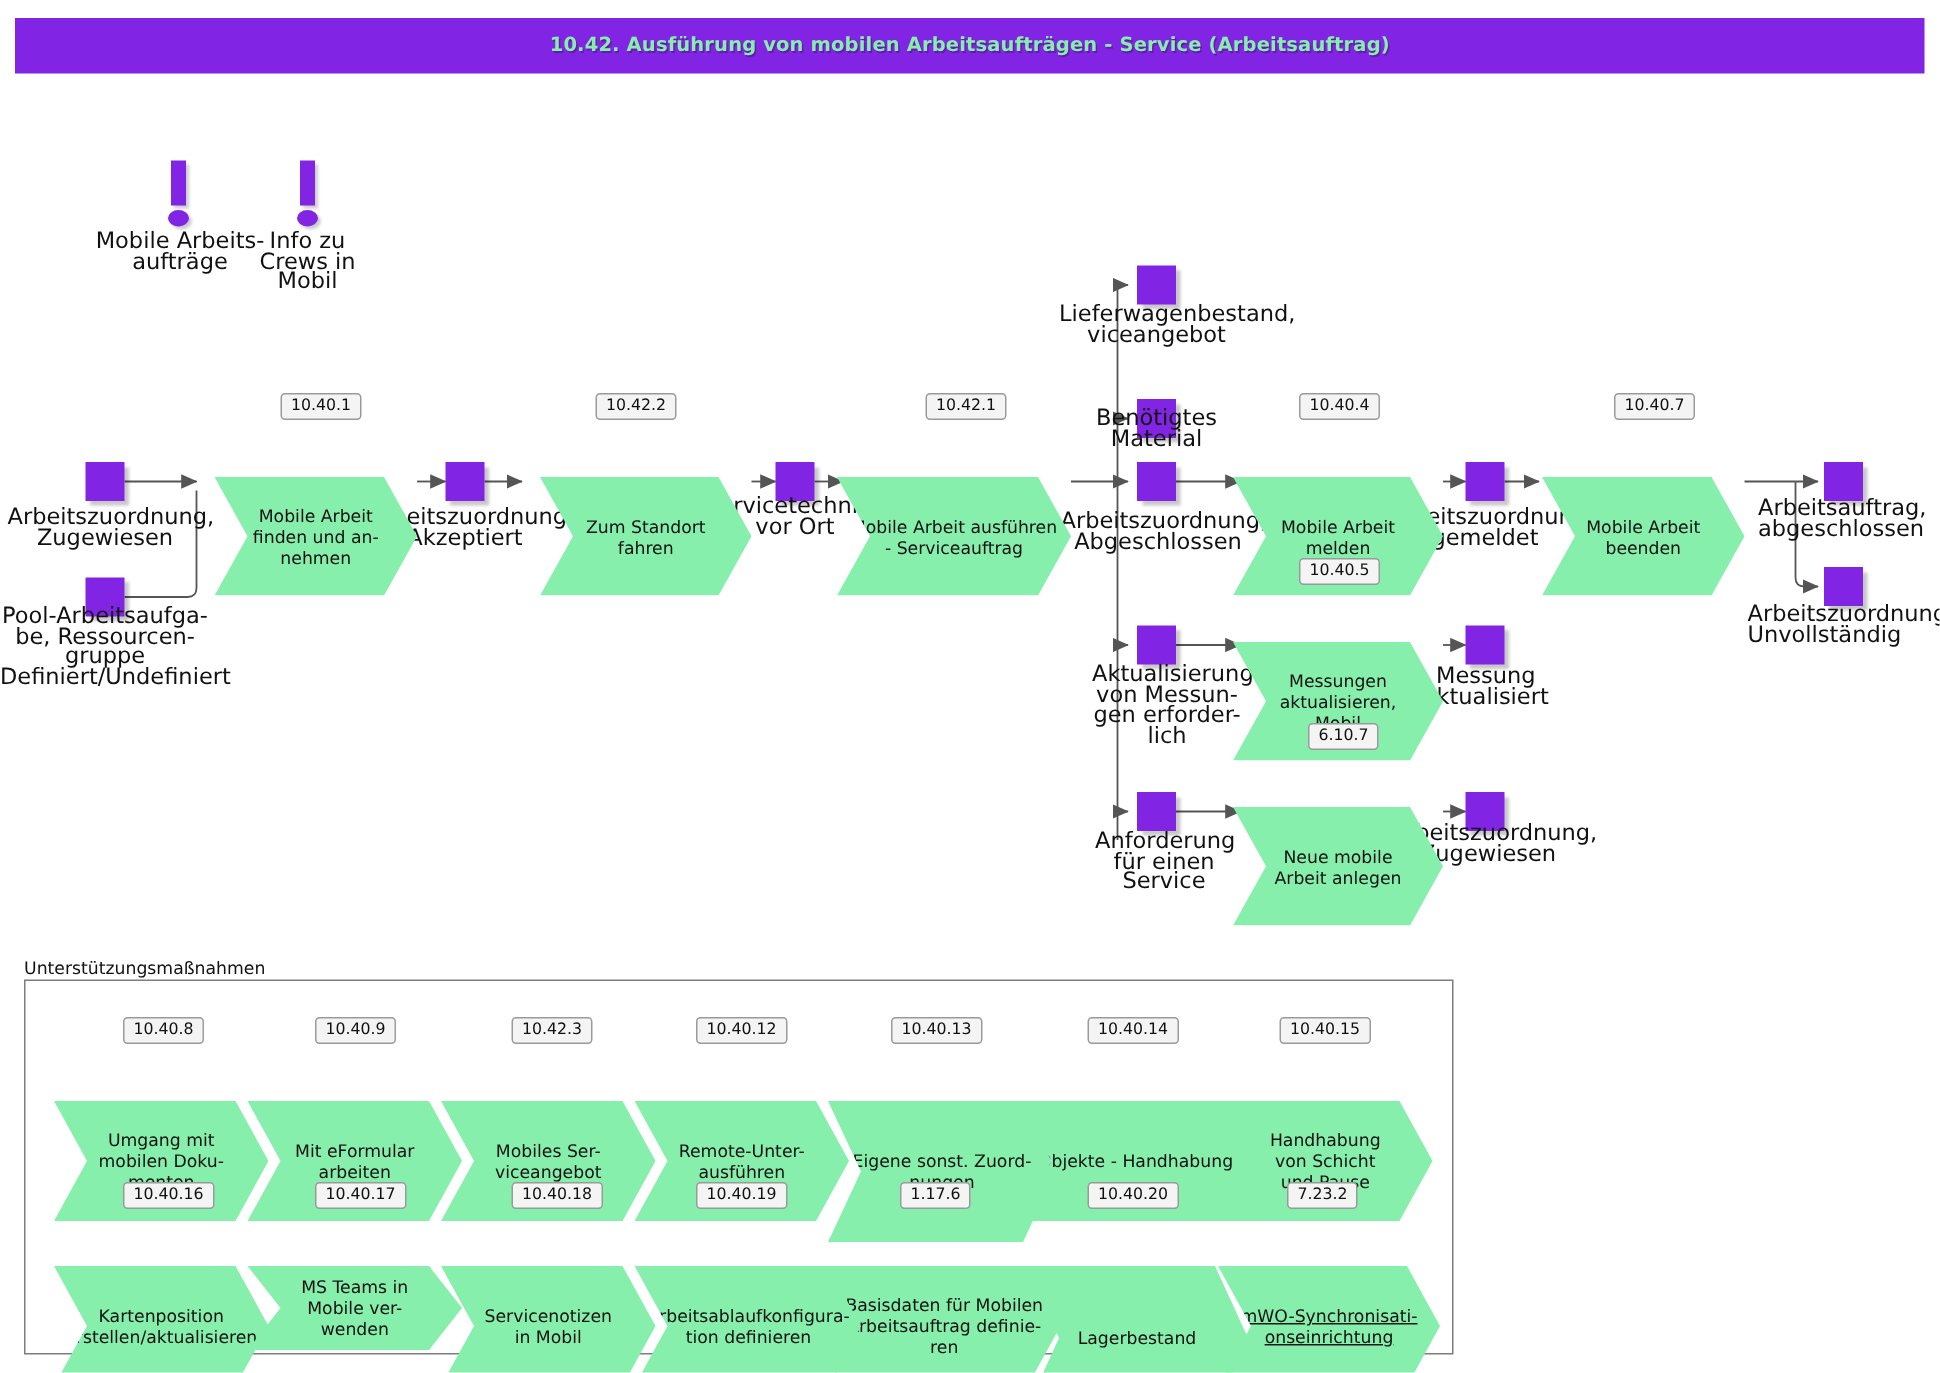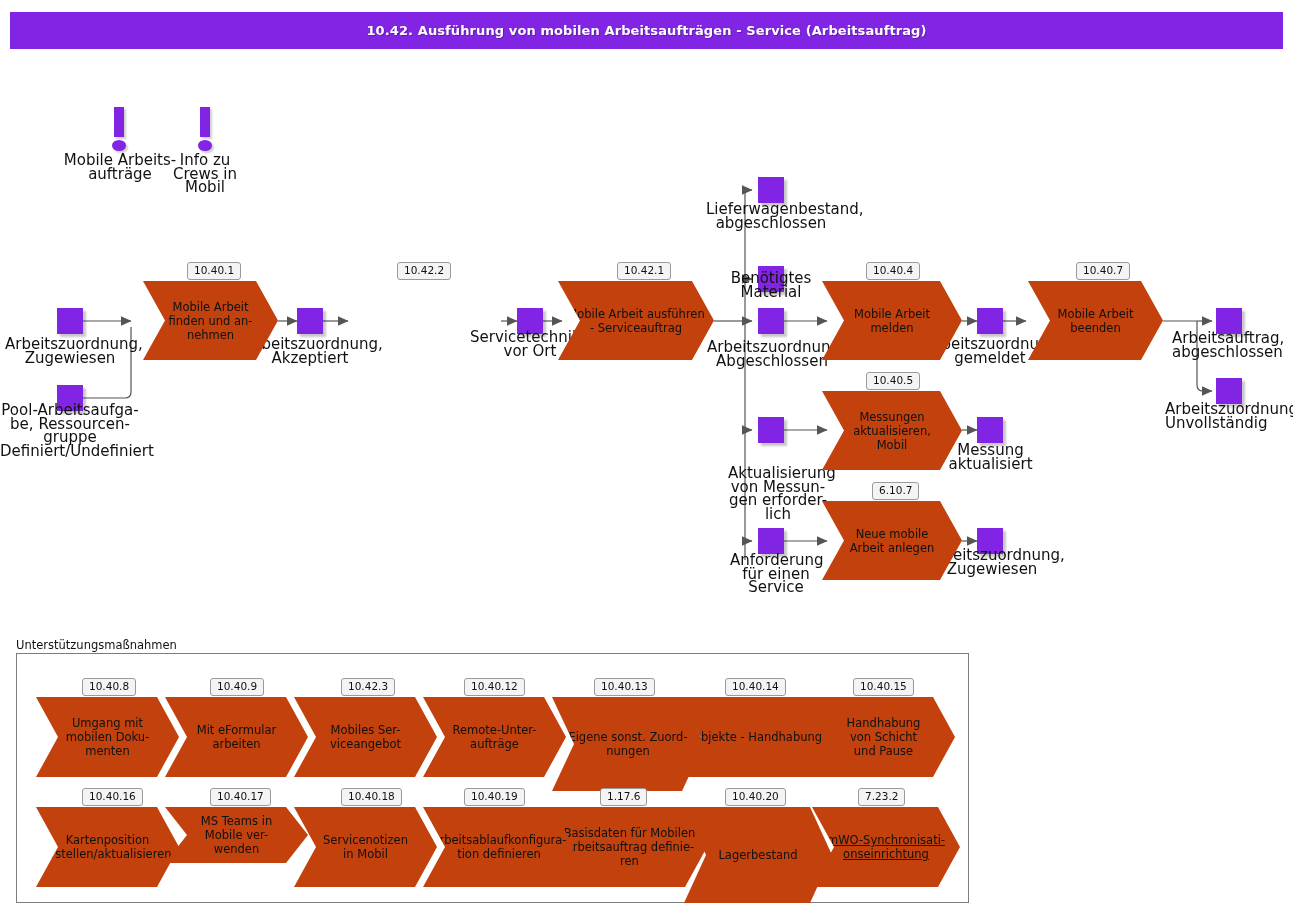--- a/index.html
+++ b/index.html
@@ -28,38 +28,39 @@
     top: 12px;
     width: 1273px;
     height: 37px;
     background: #8224e3;
     display: flex;
     align-items: center;
     justify-content: center;
     box-sizing: border-box;
   }
   .titlebar .t {
-    color: #ffffff;
+    color: #86efac;
     font-size: 13px;
     font-weight: bold;
     letter-spacing: .1px;
     text-shadow: 1px 1px 0 rgba(0,0,0,.25);
     font-family: "DejaVu Sans", sans-serif;
   }
 
   
   .fn {
     position: absolute;
-    background: #c2410c;
+    background: #86efac;
     clip-path: polygon(0 0, calc(100% - 22px) 0, 100% 50%, calc(100% - 22px) 100%, 0 100%, 22px 50%);
     display: flex;
     align-items: center;
     justify-content: center;
     box-sizing: border-box;
     filter: drop-shadow(3px 3px 2px rgba(0,0,0,.22));
+    margin-top: 37px;
   }
   .fn .lbl {
     text-align: center;
     font-size: 11.5px;
     line-height: 14px;
     color: #111;
     padding: 0 6px;
     white-space: pre-line;
     font-family: "DejaVu Sans", sans-serif;
   }
@@ -211,32 +212,32 @@
   <div class="evt" style="left:297px; top:308px;"></div>
   <div class="evtlbl" style="left:245px; top:338px; width:130px;">Arbeitszuordnung,
 Akzeptiert</div>
 
   <div class="evt" style="left:517px; top:308px;"></div>
   <div class="evtlbl" style="left:470px; top:331px; width:120px;">Servicetechniker
 vor Ort</div>
 
   <div class="evt" style="left:758px; top:177px;"></div>
   <div class="evtlbl" style="left:706px; top:203px; width:130px;">Lieferwagenbestand,
-abgeschlossen</div>
+viceangebot</div>
 
   <div class="evt" style="left:758px; top:266px;"></div>
   <div class="evtlbl" style="left:721px; top:272px; width:100px;">Benötigtes
 Material</div>
 
   <div class="evt" style="left:758px; top:308px;"></div>
   <div class="evtlbl" style="left:707px; top:341px; width:130px;">Arbeitszuordnung,
 Abgeschlossen</div>
 
   <div class="evt" style="left:758px; top:417px;"></div>
-  <div class="evtlbl" style="left:728px; top:443px; width:100px;margin-top:24px;">Aktualisierung
+  <div class="evtlbl" style="left:728px; top:443px; width:100px;">Aktualisierung
 von Messun-
 gen erforder-
 lich</div>
 
   <div class="evt" style="left:758px; top:528px;"></div>
   <div class="evtlbl" style="left:730px; top:554px; width:92px;">Anforderung
 für einen
 Service</div>
 
   <div class="evt" style="left:977px; top:308px;"></div>
@@ -260,20 +261,24 @@
 Unvollständig</div>
 
   <div class="chip" style="left:187px; top:262px;">10.40.1</div>
   <div class="fn" style="left:143px; top:281px; width:135px; height:79px;">
     <div class="lbl">Mobile Arbeit
 finden und an-
 nehmen</div>
   </div>
 
   <div class="chip" style="left:397px; top:262px;">10.42.2</div>
+  <div class="fn" style="left:360px; top:281px; width:141px; height:79px;">
+    <div class="lbl">Zum Standort
+fahren</div>
+  </div>
 
   <div class="chip" style="left:617px; top:262px;">10.42.1</div>
   <div class="fn" style="left:558px; top:281px; width:156px; height:79px;">
     <div class="lbl">Mobile Arbeit ausführen
 - Serviceauftrag</div>
   </div>
 
   <div class="chip" style="left:866px; top:262px;">10.40.4</div>
   <div class="fn" style="left:822px; top:281px; width:140px; height:79px;">
     <div class="lbl">Mobile Arbeit
@@ -317,21 +322,21 @@
 
   <div class="chip" style="left:341px; top:678px;">10.42.3</div>
   <div class="fn" style="left:294px; top:697px; width:143px; height:80px;">
     <div class="lbl">Mobiles Ser-
 viceangebot</div>
   </div>
 
   <div class="chip" style="left:464px; top:678px;">10.40.12</div>
   <div class="fn" style="left:423px; top:697px; width:143px; height:80px;">
     <div class="lbl">Remote-Unter-
-aufträge</div>
+ausführen</div>
   </div>
 
   <div class="chip" style="left:594px; top:678px;">10.40.13</div>
   <div class="fn" style="left:552px; top:697px; width:152px; height:94px;">
     <div class="lbl">Eigene sonst. Zuord-
 nungen</div>
   </div>
 
   <div class="chip" style="left:725px; top:678px;">10.40.14</div>
   <div class="fn" style="left:679px; top:697px; width:156px; height:80px;">

